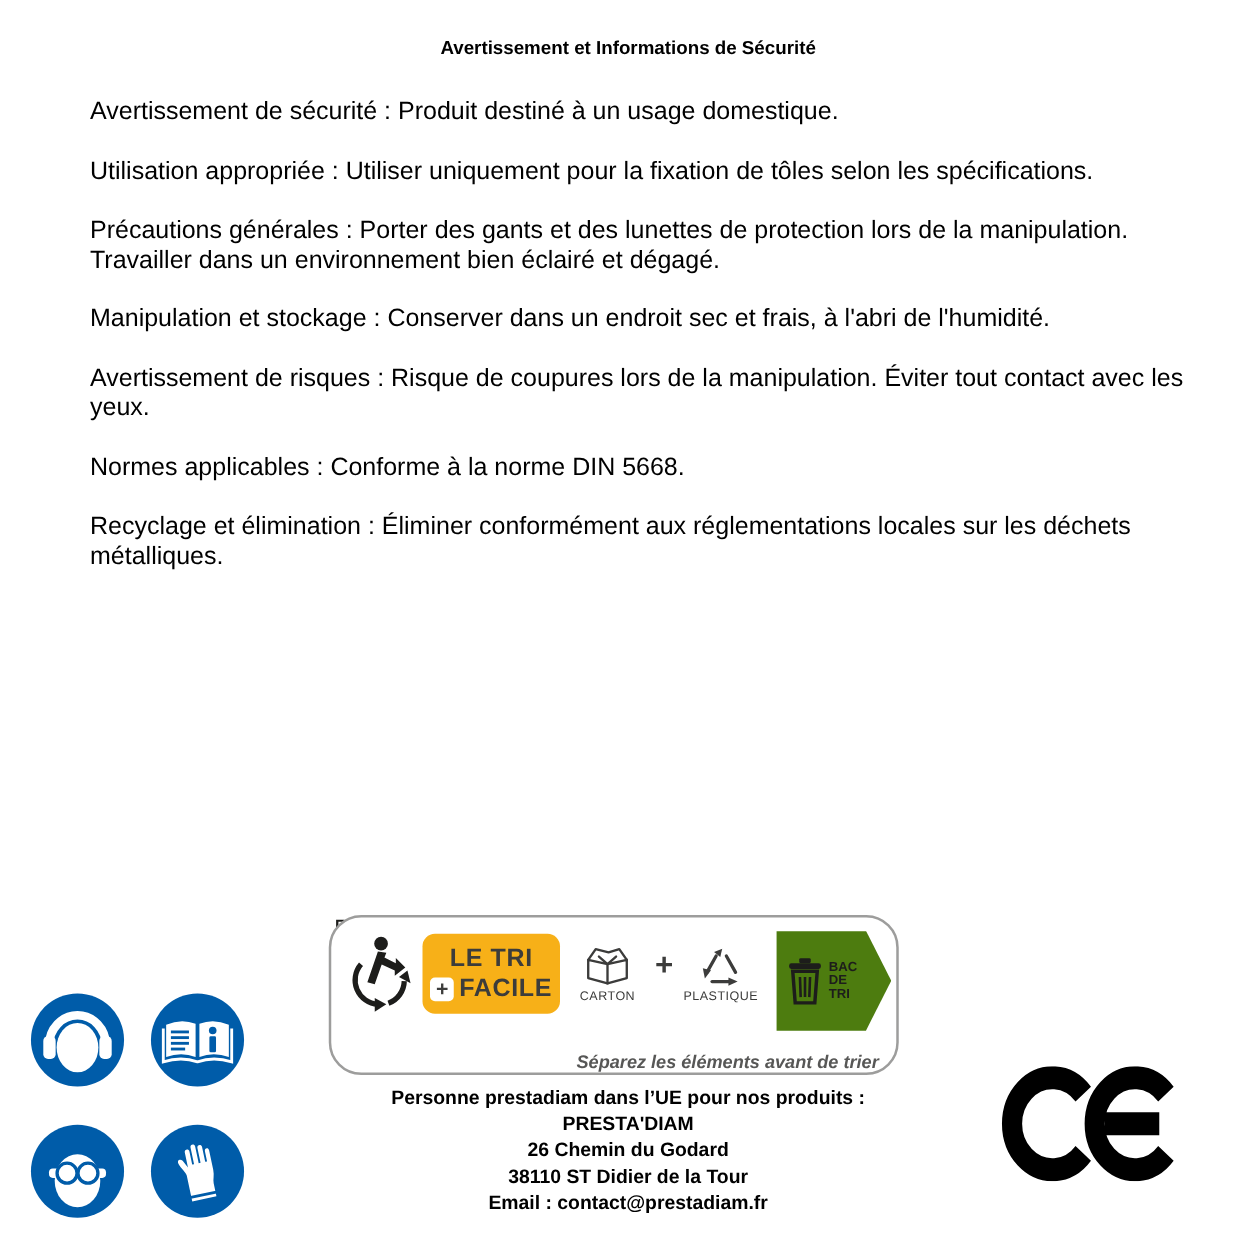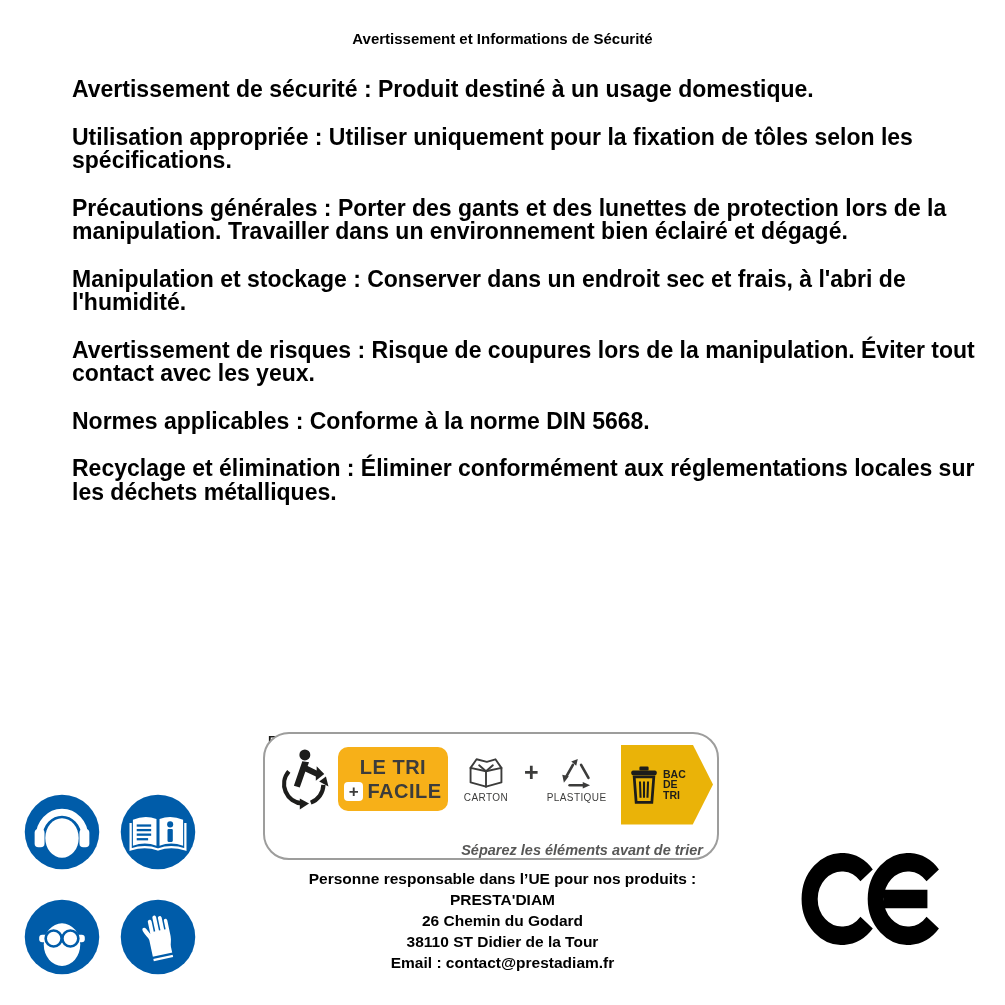--- a/index.html
+++ b/index.html
@@ -6,21 +6,21 @@
   body{
     width:1005px;height:1005px;position:relative;background:#ffffff;
     font-family:"Liberation Sans", sans-serif;color:#000;overflow:hidden;
   }
   .doc-title{
     position:absolute;top:30px;left:0;width:100%;text-align:center;
     font-size:15px;font-weight:bold;margin:0;
   }
   .body-text{
     position:absolute;top:78px;left:72px;width:905px;
-    font-size:23px;line-height:23.5px;font-weight:bold;
+    font-size:20px;line-height:23.5px;
   }
   .body-text p{margin:0 0 24px 0;}
 
   
   .fr-code{position:absolute;left:268px;top:712px;font-size:13px;font-weight:bold;color:#1d1d1b;margin-top:21px;}
   .tri-label{
     position:absolute;left:263px;top:732px;width:456px;height:128px;
     border:2px solid #9d9d9c;border-radius:26px;background:#fff;
     box-sizing:border-box;display:flex;flex-direction:column;overflow:hidden;gap:24px;
   }
@@ -34,21 +34,21 @@
   .tri-line1{font-size:20px;letter-spacing:.5px;}
   .tri-line2{font-size:20px;display:flex;align-items:center;gap:4px;letter-spacing:.5px;}
   .plus-box{
     background:#fff;border-radius:4px;width:19px;height:19px;
     display:flex;align-items:center;justify-content:center;font-size:17px;line-height:1;
   }
   .mat{display:flex;flex-direction:column;align-items:center;gap:1px;width:62px;flex:0 0 auto;}
   .mat-label{font-size:10px;font-weight:normal;color:#3C3C3B;letter-spacing:.4px;}
   .plus-sep{font-size:25px;font-weight:bold;color:#3C3C3B;padding-bottom:14px;}
   .bac-arrow{
-    margin-left:auto;width:92px;height:80px;background:#eab308;flex:0 0 auto;
+    margin-left:auto;width:92px;height:80px;background:#4d7c0f;flex:0 0 auto;
     clip-path:polygon(0 0,78% 0,100% 50%,78% 100%,0 100%);
     display:flex;align-items:center;box-sizing:border-box;padding-left:8px;gap:4px;margin-top:11px;
   }
   .bac-text{font-size:10.5px;font-weight:bold;color:#1d1d1b;line-height:10.5px;}
   .tri-tagline{
     flex:1;display:flex;align-items:center;justify-content:flex-end;
     padding-right:14px;font-style:italic;font-weight:bold;font-size:14.5px;color:#575756;padding-left:45px;
   }
 
   
@@ -189,21 +189,21 @@
           <div>DE</div>
           <div>TRI</div>
         </div>
       </div>
     </div>
 
     <div class="tri-tagline">Séparez les éléments avant de trier</div>
   </div>
 
   <div class="address">
-    <div>Personne responsable dans l’UE pour nos produits :</div>
+    <div>Personne prestadiam dans l’UE pour nos produits :</div>
     <div>PRESTA'DIAM</div>
     <div>26 Chemin du Godard</div>
     <div>38110 ST Didier de la Tour</div>
     <div>Email : contact@prestadiam.fr</div>
   </div>
 
   <svg class="ce-svg" width="150" height="92" viewBox="0 0 186 100" preserveAspectRatio="none">
     <path d="M82.6 24.3 A40 40 0 1 0 82.6 75.7" fill="none" stroke="#000000" stroke-width="20"></path>
     <path d="M164.6 24.3 A40 40 0 1 0 164.6 75.7" fill="none" stroke="#000000" stroke-width="20"></path>
     <path d="M104 50 H158" fill="none" stroke="#000000" stroke-width="20"></path>

